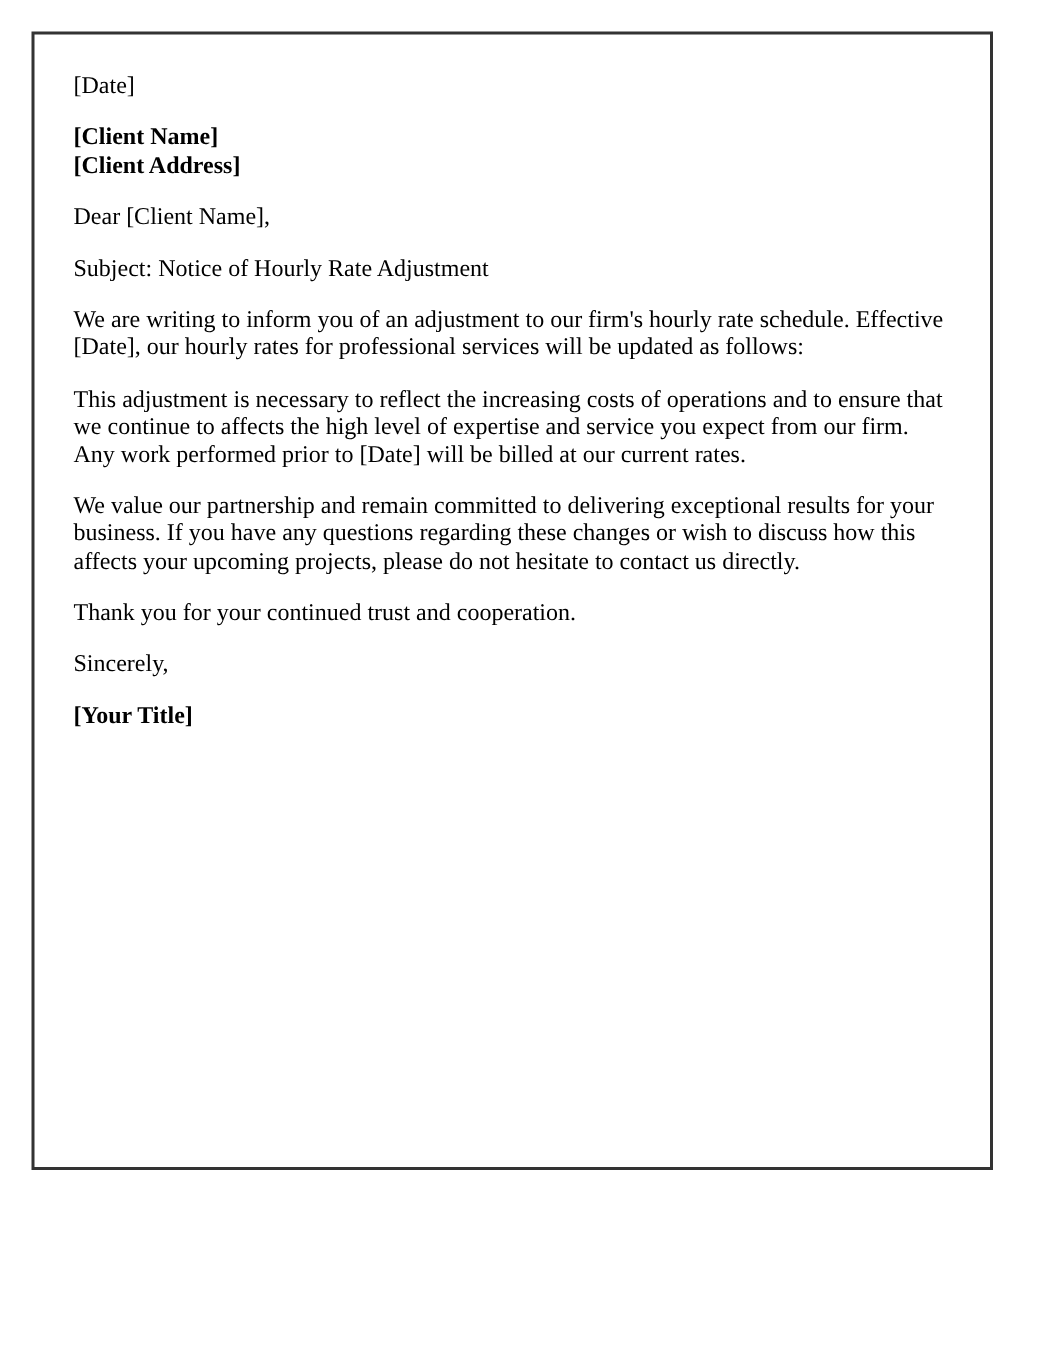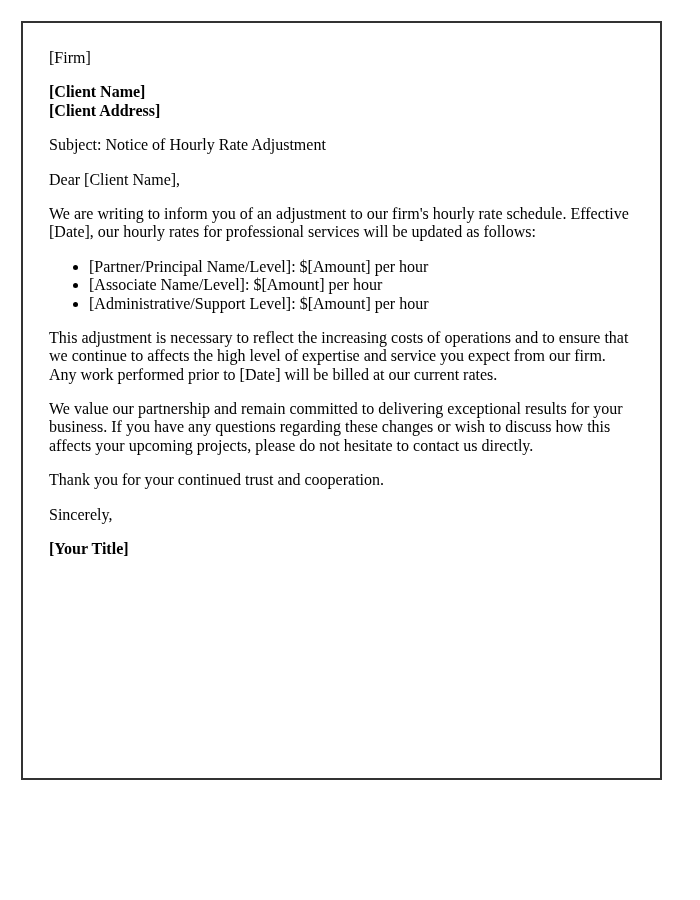--- a/index.html
+++ b/index.html
@@ -46,38 +46,33 @@
     margin: 0;
     font-weight: bold;
   }
 </style>
 </head>
 <body>
 
 <div class="canvas">
   <div class="page">
 
-    <p>[Firm]</p>
+    <p>[Date]</p>
 
     <p>
       <span class="line" style="display:block">[Client Name]</span>
       <span class="line" style="display:block">[Client Address]</span>
     </p>
 
+    <p>Dear [Client Name],</p>
+
     <p>Subject: Notice of Hourly Rate Adjustment</p>
-
-    <p>Dear [Client Name],</p>
 
     <p>We are writing to inform you of an adjustment to our firm's hourly rate schedule. Effective [Date], our hourly rates for professional services will be updated as follows:</p>
 
-    <ul>
-      <li>[Partner/Principal Name/Level]: $[Amount] per hour</li>
-      <li>[Associate Name/Level]: $[Amount] per hour</li>
-      <li>[Administrative/Support Level]: $[Amount] per hour</li>
-    </ul>
 
     <p>This adjustment is necessary to reflect the increasing costs of operations and to ensure that we continue to affects the high level of expertise and service you expect from our firm. Any work performed prior to [Date] will be billed at our current rates.</p>
 
     <p>We value our partnership and remain committed to delivering exceptional results for your business. If you have any questions regarding these changes or wish to discuss how this affects your upcoming projects, please do not hesitate to contact us directly.</p>
 
     <p>Thank you for your continued trust and cooperation.</p>
 
     <p>Sincerely,</p>
 
     <p>

